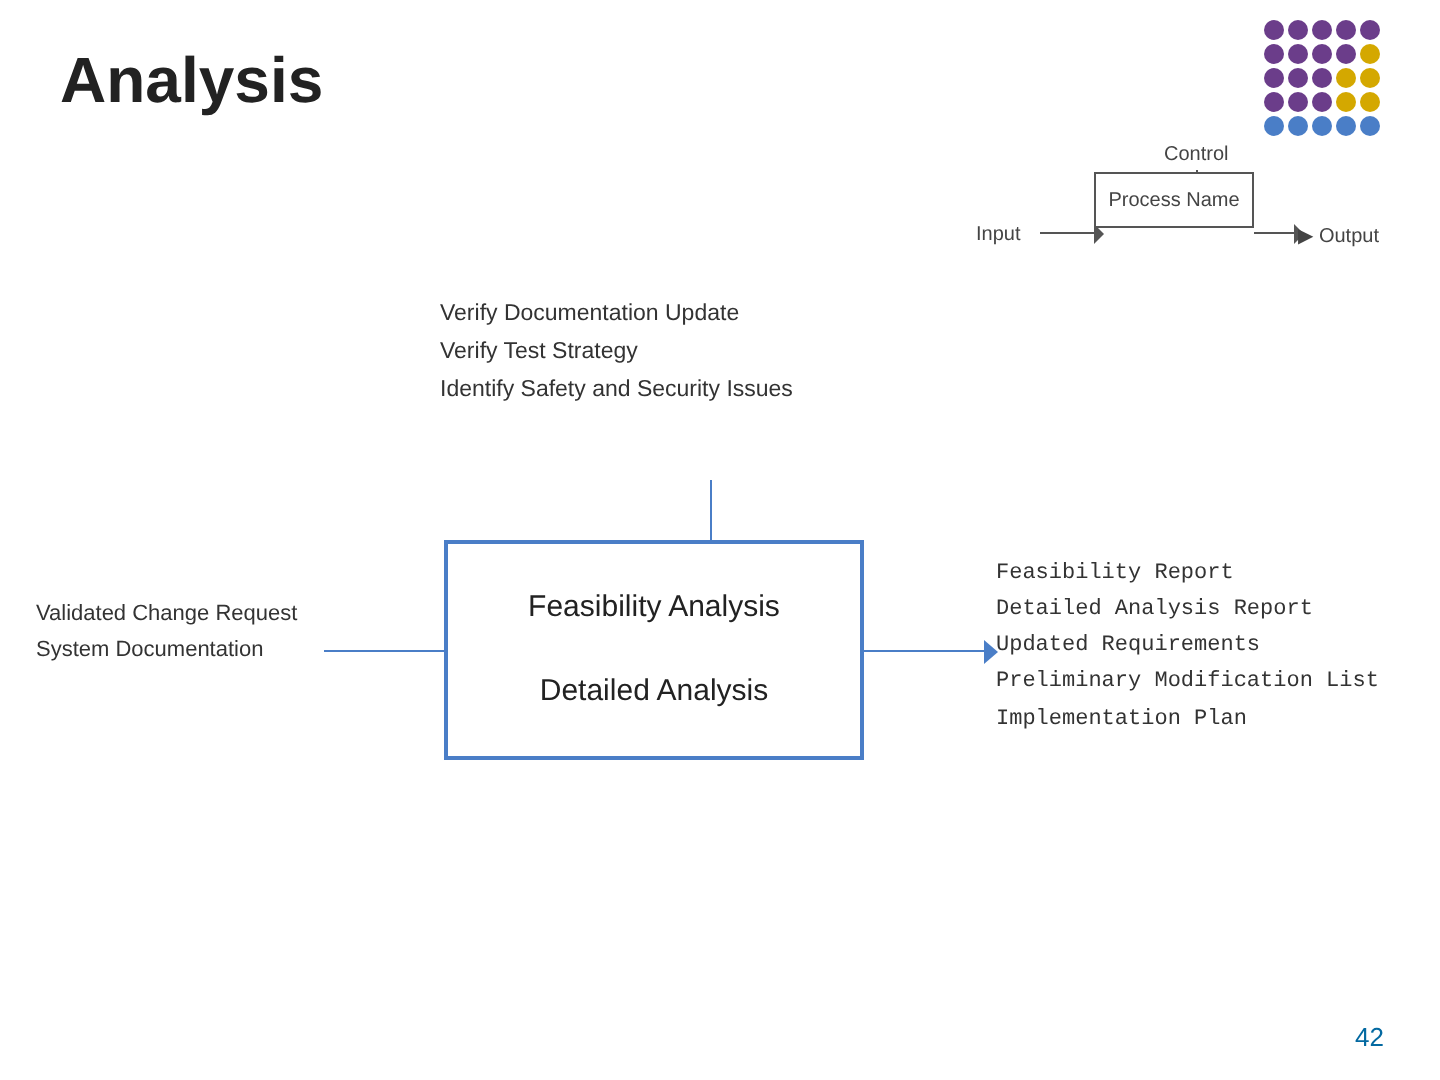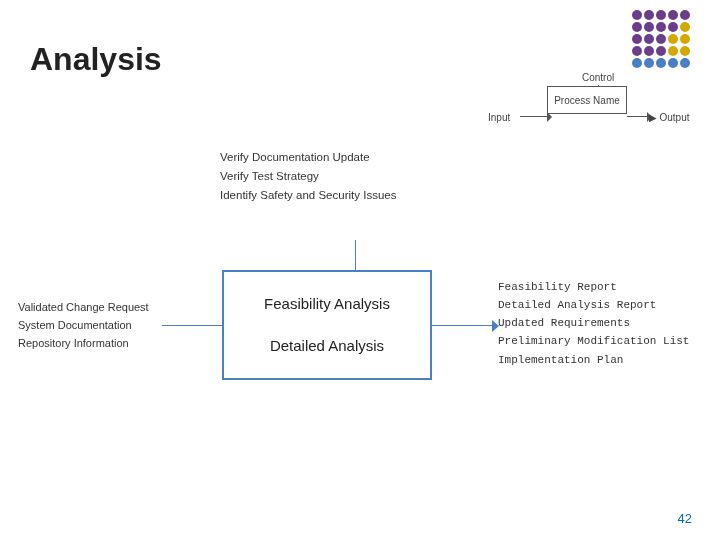--- a/index.html
+++ b/index.html
@@ -13,21 +13,20 @@
     }
 
     
     .page-title {
       position: absolute;
       top: 22px;
       left: 30px;
       font-size: 32px;
       font-weight: bold;
       color: #222222;
-      margin-top: 19px;
     }
 
     
     .logo-dots {
       position: absolute;
       top: 10px;
       right: 18px;
       width: 70px;
       height: 52px;
     }
@@ -317,21 +316,20 @@
 <div class="arrow-right-output2"></div>
 
 <div class="main-box">
   <span>Feasibility Analysis</span>
   <span>Detailed Analysis</span>
 </div>
 
 <div class="inputs-block">
   <div>Validated Change Request</div>
   <div>System Documentation</div>
-  <div>Repository Information</div>
 </div>
 
 <div class="outputs-block">
   <div>Feasibility Report</div>
   <div>Detailed Analysis Report</div>
   <div>Updated Requirements</div>
   <div>Preliminary Modification List</div>
   <div>Implementation Plan</div>
 </div>
 

